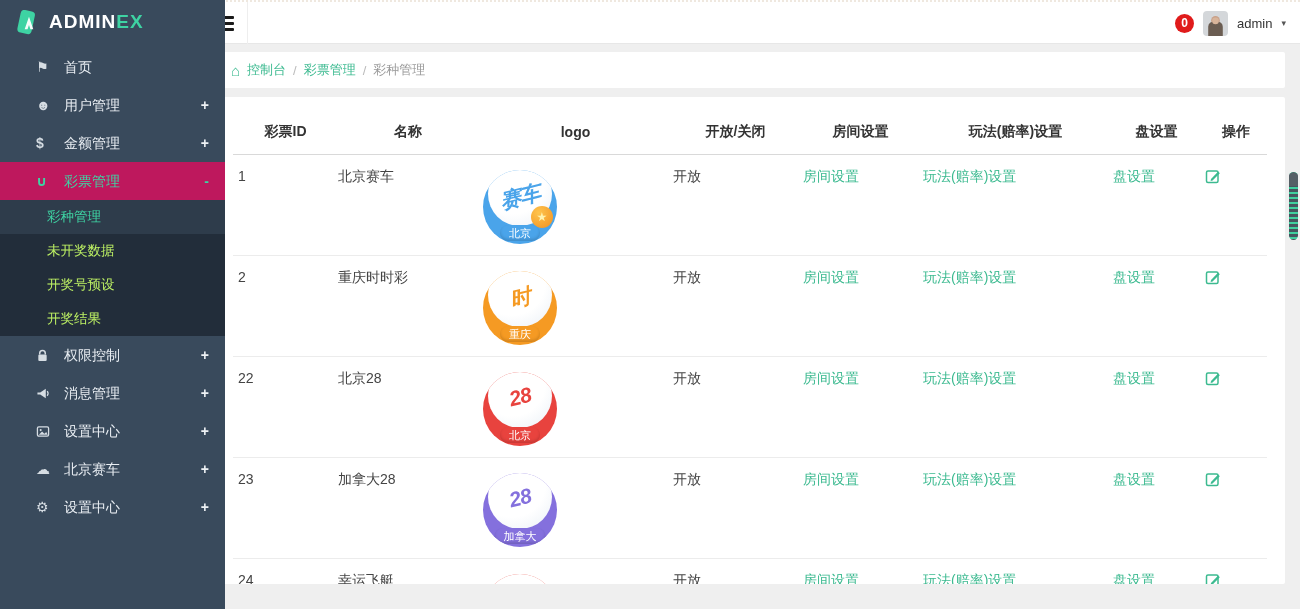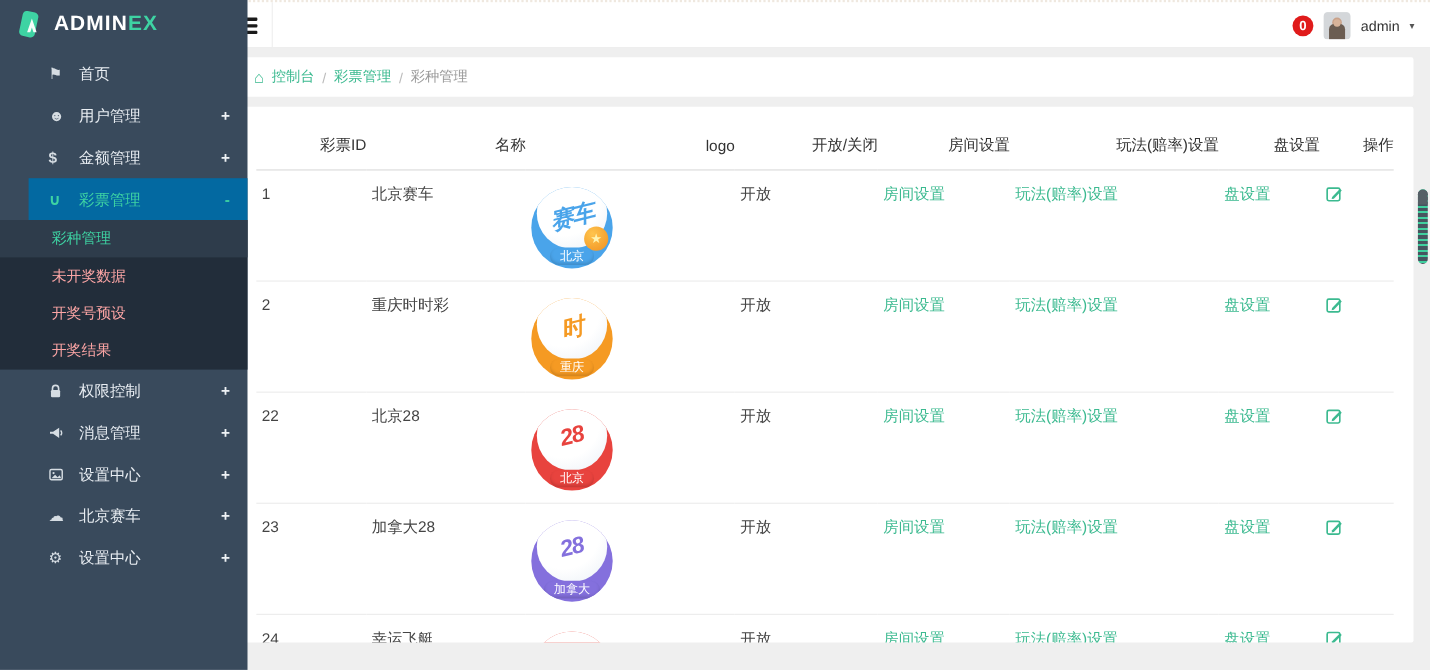--- a/index.html
+++ b/index.html
@@ -9,33 +9,33 @@
   
   .sidebar { position:absolute; left:0; top:0; width:225px; height:609px;
     background:#394a5c; z-index:5; }
   .logo { height:44px; display:flex; align-items:center; padding-left:16px; cursor:pointer; }
   .logo-mark { width:25px; height:25px; margin-right:8px; }
   .logo-text { font-size:19px; font-weight:bold; color:#fff; letter-spacing:1px; }
   .logo-text .accent { color:#3ed3a3; }
 
   ul.menu { list-style:none; margin-top:4px; }
   .menu-item { height:38px; line-height:38px; color:#e9eef3; font-size:14px;
-    padding-left:18px; position:relative; cursor:pointer;margin-left:26px; }
+    padding-left:36px; position:relative; cursor:pointer; }
   .menu-item .mi-icon { display:inline-block; width:24px; color:#d6dde3;
     font-size:14px; text-align:left; }
   .menu-item .mi-icon svg { vertical-align:-2px; }
   .menu-item .toggle { position:absolute; right:16px; top:0; font-weight:bold;
     color:#eef2f5; font-size:14px; }
-  .menu-item.active { background:#0369a1; color:#3ed3a3; }
+  .menu-item.active { background:#be185d; color:#3ed3a3; }
   .menu-item.active .mi-icon { color:#3ed3a3; }
   .menu-item.active .toggle { color:#3ed3a3; }
 
   ul.submenu { list-style:none; background:#222d3a; }
   .submenu-item { height:34px; line-height:34px; padding-left:47px; font-size:13.5px;
-    color:#fca5a5; cursor:pointer; }
+    color:#bef264; cursor:pointer; }
   .submenu-item.active { background:#2e3c4b; color:#3ed3a3; }
 
   
   .navbar { position:absolute; left:203px; top:0; width:1097px; height:44px;
     background:#fff; border-bottom:1px solid #e7e7e7; border-top:2px dotted #efe8df; }
   .hamburger { position:absolute; left:0; top:0; width:45px; height:42px;
     border-right:1px solid #eee; cursor:pointer; display:flex; flex-direction:column;
     justify-content:center; align-items:center; gap:3px; }
   .hamburger i { display:block; width:18px; height:3px; background:#1a1a1a; border-radius:1px; }
   .nav-right { position:absolute; right:14px; top:0; height:42px; display:flex;
@@ -60,21 +60,21 @@
     background:#fff; border-radius:2px; padding:18px; overflow:hidden; }
 
   table.grid { width:100%; border-collapse:collapse; table-layout:fixed; }
   table.grid col.c-id   { width:100px; }
   table.grid col.c-name { width:145px; }
   table.grid col.c-logo { width:190px; }
   table.grid col.c-open { width:130px; }
   table.grid col.c-room { width:120px; }
   table.grid col.c-play { width:190px; }
   table.grid col.c-pan  { width:92px;  }
-  table.grid th { text-align:right; font-size:14px; color:#333; font-weight:normal;
+  table.grid th { text-align:center; font-size:14px; color:#333; font-weight:bold;
     padding:8px 0 13px 5px; border-bottom:1px solid #d9d9d9; }
   table.grid td { vertical-align:top; font-size:14px; color:#444;
     padding:13px 0 8px 5px; border-bottom:1px solid #ececec; height:101px; }
   table.grid tr:last-child td { border-bottom:none; }
   td .glink { color:#3cba90; cursor:pointer; }
   .edit-btn { cursor:pointer; display:inline-block; }
 
   
   .ball { position:relative; width:74px; height:74px; border-radius:50%;
     background:var(--c,#4aa4ea); overflow:hidden; margin-top:2px; }

